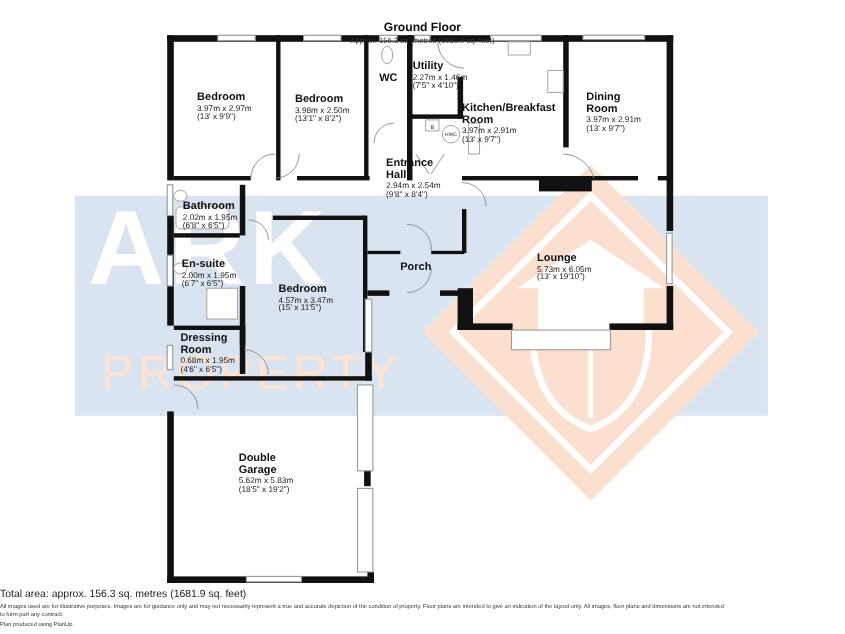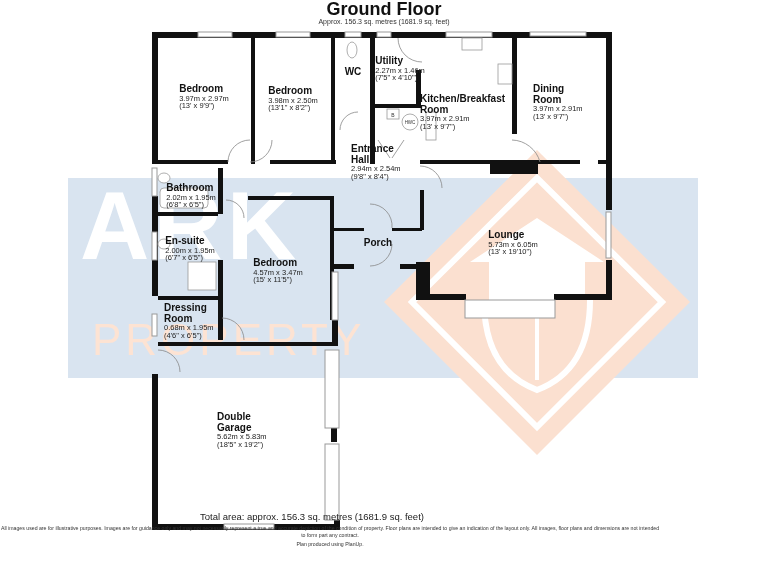--- a/index.html
+++ b/index.html
@@ -1,24 +1,24 @@
 <!DOCTYPE html>
 <html><head>
 <meta charset="utf-8">
 <style>
   html, body { margin:0; padding:0; background:#ffffff; }
   body { width:768px; height:576px; position:relative; overflow:hidden; font-family:"Liberation Sans", sans-serif; color:#111; }
   .header { position:absolute; left:0; top:2px; width:768px; text-align:center; }
-  .title { font-size:18px; font-weight:bold; line-height:15px; }
+  .title { font-size:11px; font-weight:bold; line-height:15px;margin-top:16px; }
   .subtitle { font-size:7px; color:#333; line-height:9px; }
   svg.plan { position:absolute; left:0; top:0; }
   .lbl { position:absolute; text-align:left; transform:translateX(-50%); white-space:nowrap; line-height:1.05; }
   .lbl .name { font-size:10px; font-weight:bold; color:#111; }
   .lbl .dim { font-size:7.5px; color:#222; }
-  .footer { position:absolute; left:0; top:511px; width:624px; text-align:center; }
+  .footer { position:absolute; left:0; top:535px; width:624px; }
   .total { font-size:9.5px; color:#222; line-height:12px; }
   .disc { font-size:5.2px; color:#333; line-height:7px; width:660px; margin:2px auto 0; }
   .wm-ark { position:absolute; left:80px; top:178px; font-size:96px; font-weight:bold; color:#ffffff; letter-spacing:4px; line-height:1; }
   .wm-prop { position:absolute; left:92px; top:318px; font-size:44px; color:#fde3d3; letter-spacing:4px; line-height:1; }
 </style>
 </head>
 <body>
 
 <svg class="plan" width="768" height="576">
   <rect x="68" y="178" width="630" height="200" fill="#d9e4f0"></rect>

